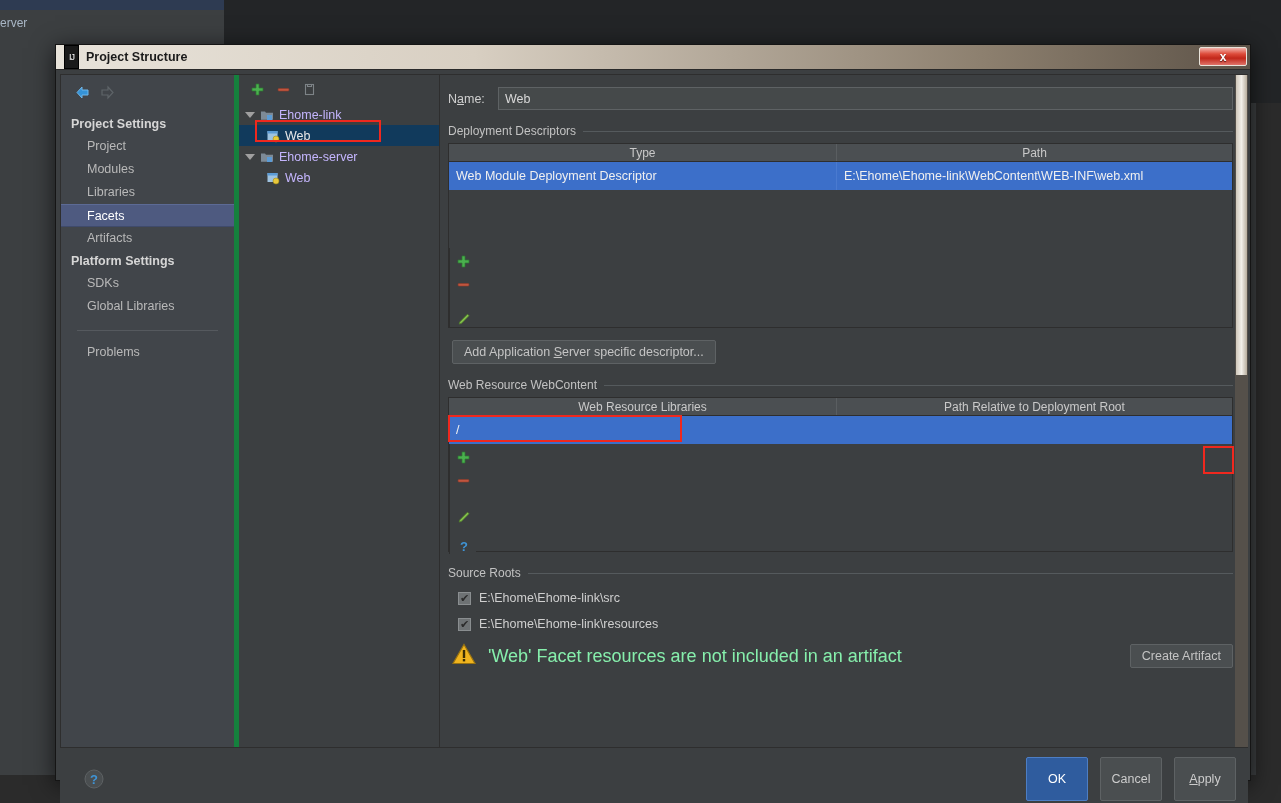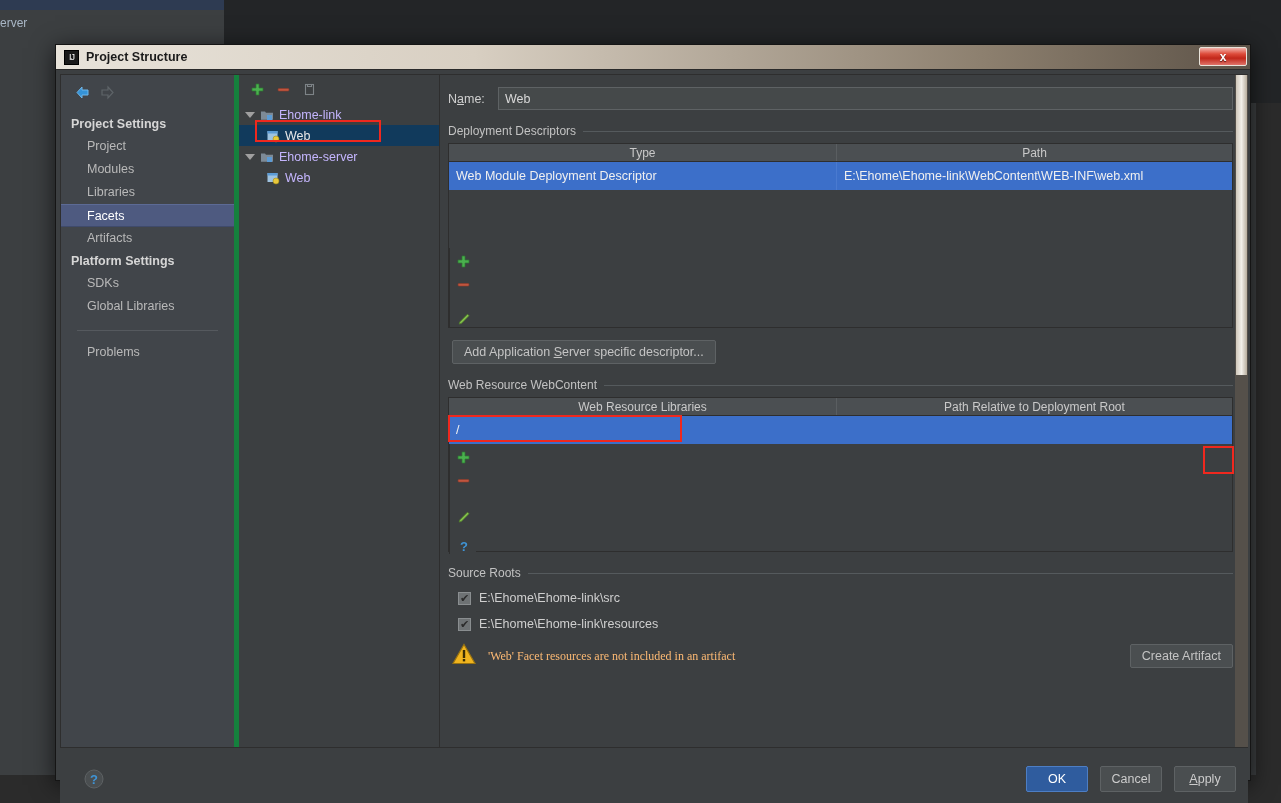--- a/index.html
+++ b/index.html
@@ -31,21 +31,21 @@
     border: 1px solid #151515;
     box-shadow: 0 4px 22px rgba(0,0,0,.65);
   }
   .titlebar {
     height: 25px; width: 100%;
     background: linear-gradient(to right, #e8e3da 0%, #d8cfc2 35%, #8c7f6e 78%, #5d5348 100%);
     display: flex; align-items: center; position: relative;
     border-bottom: 1px solid #2a2a2a;
   }
   .title-ij-icon {
-    width: 15px; height: 15px; margin-left: 8px; margin-right: 7px;
+    width: 15px; height: 24px; margin-left: 8px; margin-right: 7px;
     background: #1a1a1a; color: #fff; font-size: 9px; font-weight: normal;
     display: flex; align-items: center; justify-content: center;
     letter-spacing: -1px; border: 1px solid #000;
   }
   .title-text { font-size: 12.5px; color: #1a1a1a; font-weight: 600; }
   .title-close {
     position: absolute; right: 3px; top: 2px;
     width: 48px; height: 19px;
     background: linear-gradient(to bottom, #f2b3ab 0%, #dd4b3a 35%, #c1271a 60%, #e07368 100%);
     border: 1px solid #e8e3da; border-radius: 2px;
@@ -177,33 +177,33 @@
     display: flex; align-items: center; gap: 8px;
     font-size: 12.5px; color: #cfcfcf; padding: 6px 0 6px 18px;
   }
   .cbx {
     width: 13px; height: 13px; background: #6e7274; border: 1px solid #8a8e90;
     display: flex; align-items: center; justify-content: center;
     color: #2b2b2b; font-size: 11px; line-height: 1;
   }
 
   .warn-row { display: flex; align-items: center; padding: 6px 14px 0 12px; }
-  .warn-text { font-size: 12px; color: #fdba74; margin-left: 12px; flex: 1; font-family: Liberation Serif, serif; }
+  .warn-text { font-size: 18px; color: #86efac; margin-left: 12px; flex: 1; }
 
   
   .footer {
     position: absolute; left: 4px; top: 706px;
     width: 1188px; height: 56px;
     background: #3c3f41;
     display: flex; align-items: center;
   }
   .help-icon { margin-left: 24px; width: 20px; height: 20px; }
   .footer-spacer { flex: 1; }
   .fbtn {
-    min-width: 62px; height: 26px;
+    min-width: 62px; height: 44px;
     background: #4a4e50; border: 1px solid #5e6264; border-radius: 2px;
     color: #cccccc; font-size: 12.5px; margin-right: 12px;
     display: flex; align-items: center; justify-content: center;
     font-family: "Liberation Sans", sans-serif;
   }
   .fbtn.primary { background: #2f5c9e; border: 1px solid #4d7ec4; color: #ffffff; }
   .fbtn u { text-decoration: underline; }
 
   .v-scroll {
     position: absolute; right: 2px; top: 30px; width: 13px; height: 672px;

